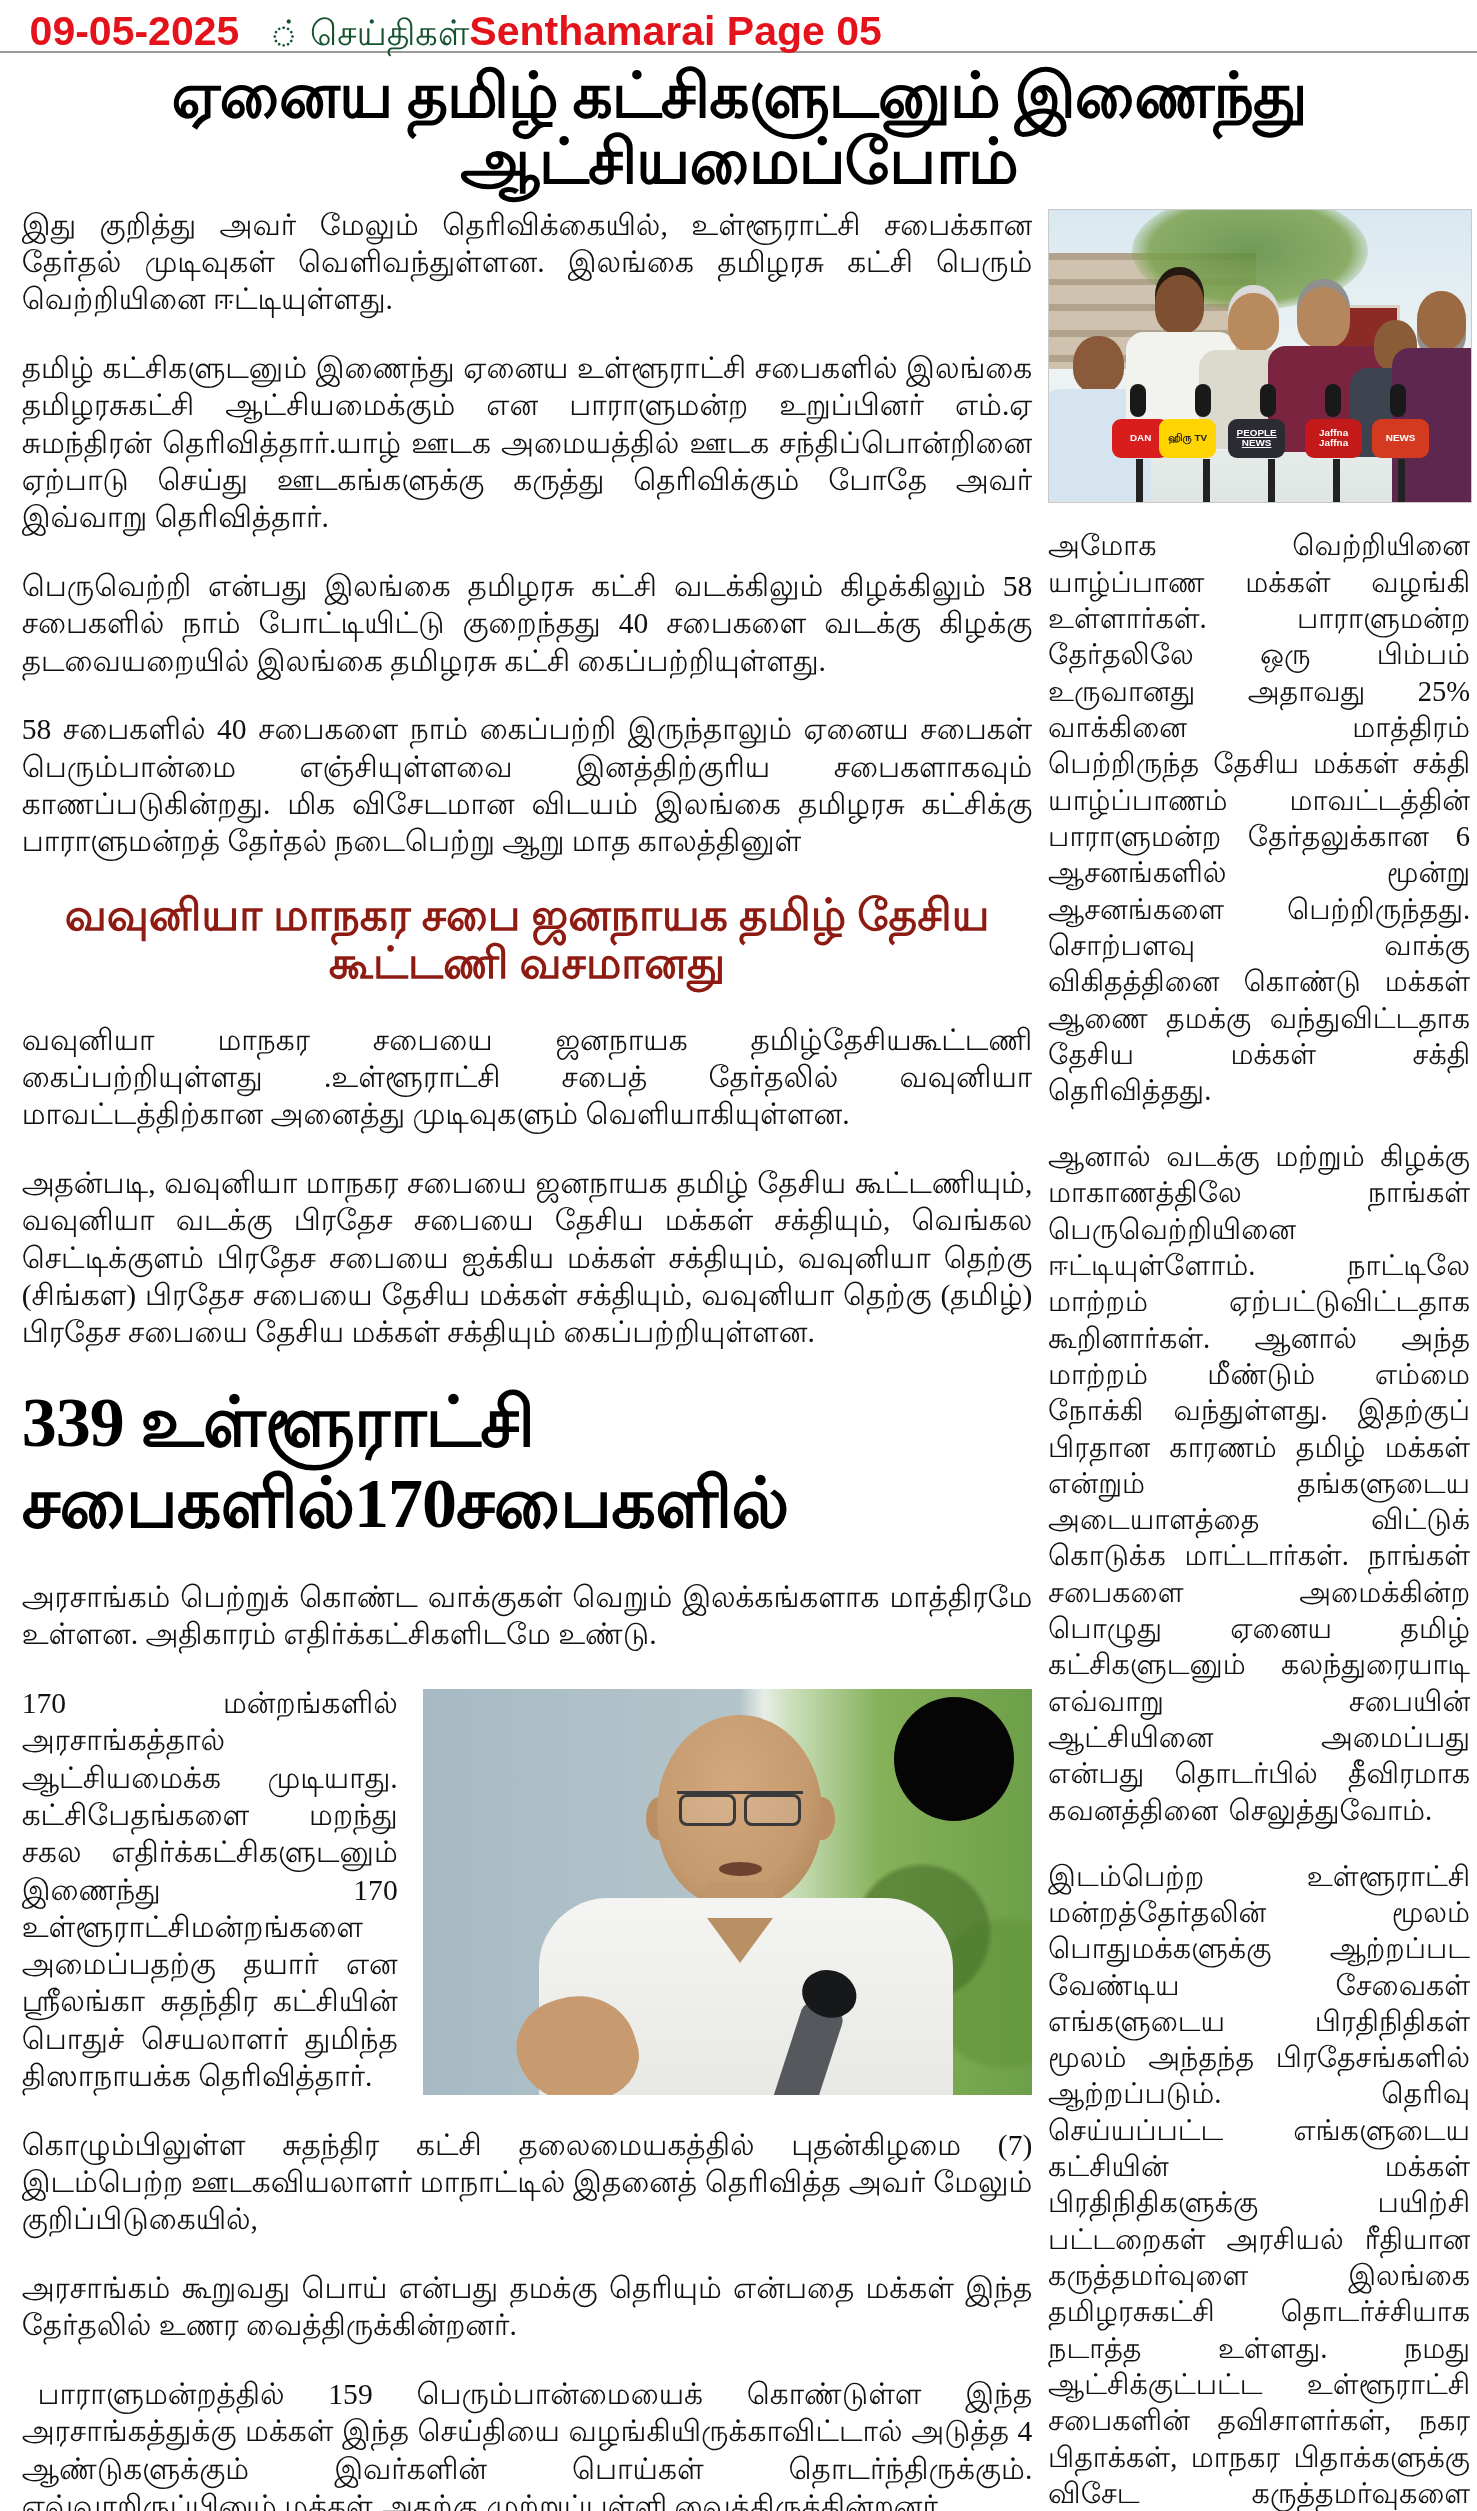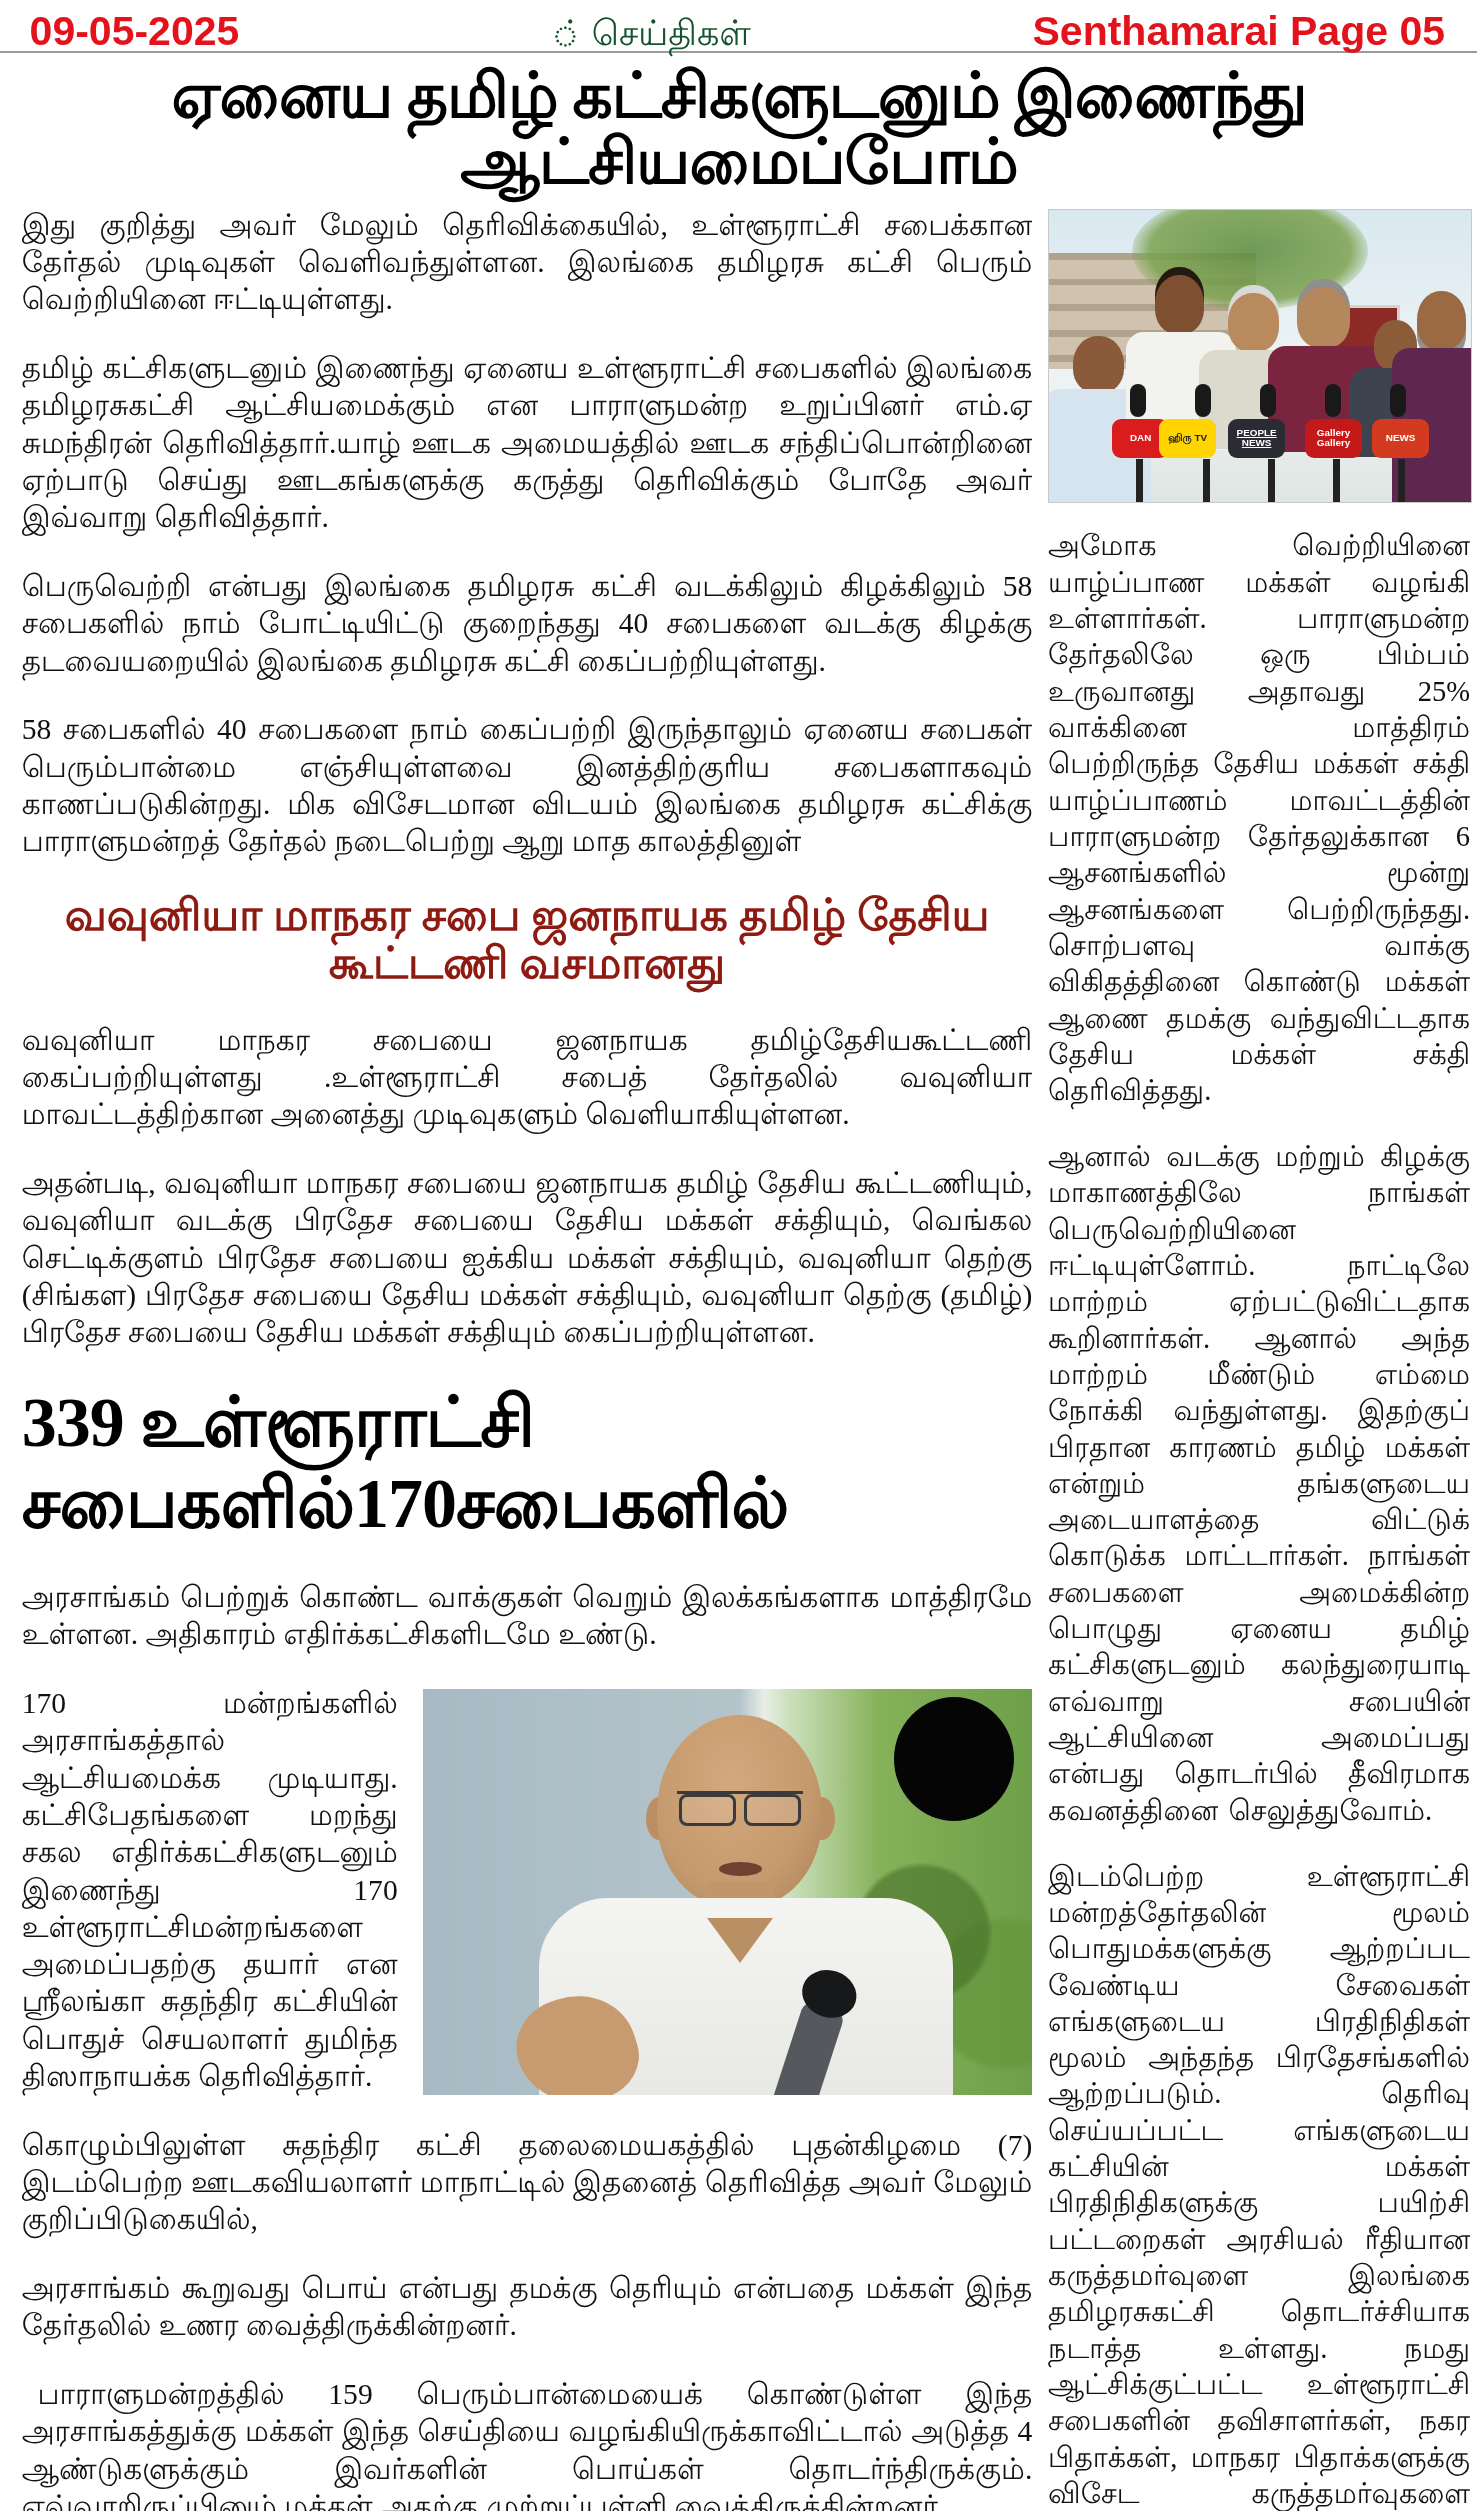--- a/index.html
+++ b/index.html
@@ -1,19 +1,19 @@
 <!DOCTYPE html>
 <html><head>
 <meta charset="utf-8">
 <style>
   html,body{margin:0;padding:0;background:#fff;}
   .page{position:relative;width:1478px;height:2512px;background:#ffffff;overflow:hidden;
         font-family:"Liberation Serif","DejaVu Serif",serif;color:#111;}
   
-  .masthead{display:flex;justify-content:space-between;align-items:baseline;
+  .masthead{display:flex;align-items:baseline;
             padding:7.9px 33px 0 29.6px;height:43px;border-bottom:2px solid #9a9a9a;}
   .m-date,.m-brand{color:#e4131b;font-weight:bold;font-size:41px;font-family:"Liberation Sans",sans-serif;}
   .m-section{color:#14532d;font-size:35px;margin-left:31px;}
   
   .headline{margin:9.9px 9.9px 5.9px;text-align:center;font-size:63px;line-height:1.05;
             font-weight:bold;letter-spacing:-1px;color:#000;}
   
   .content{display:flex;gap:15.8px;padding:5.9px 7.9px 0 21.7px;}
   .col-left{width:1017px;}
   .col-right{width:422px;}
@@ -167,21 +167,21 @@
           <div class="pp-flag" style="left:0;background:#d91c1c;">
             <span>DAN</span>
             </div>
           <div class="pp-flag" style="left:47px;background:#ffd400;color:#222;">
             <span>ஹிரு TV</span>
             </div>
           <div class="pp-flag" style="left:116px;background:#2b2b33;text-decoration:underline;">
             <span>PEOPLE NEWS</span>
             </div>
           <div class="pp-flag" style="left:193px;background:#c41919;">
-            <span>Gallery Gallery</span>
+            <span>Jaffna Jaffna</span>
             </div>
           <div class="pp-flag" style="left:260px;background:#d43a1f;">
             <span>NEWS</span>
             </div>
           <div class="pp-stem" style="left:23.6px;"></div>
           <div class="pp-stem" style="left:91px;"></div>
           <div class="pp-stem" style="left:156px;"></div>
           <div class="pp-stem" style="left:221px;"></div>
           <div class="pp-stem" style="left:286px;"></div>
         </div>

